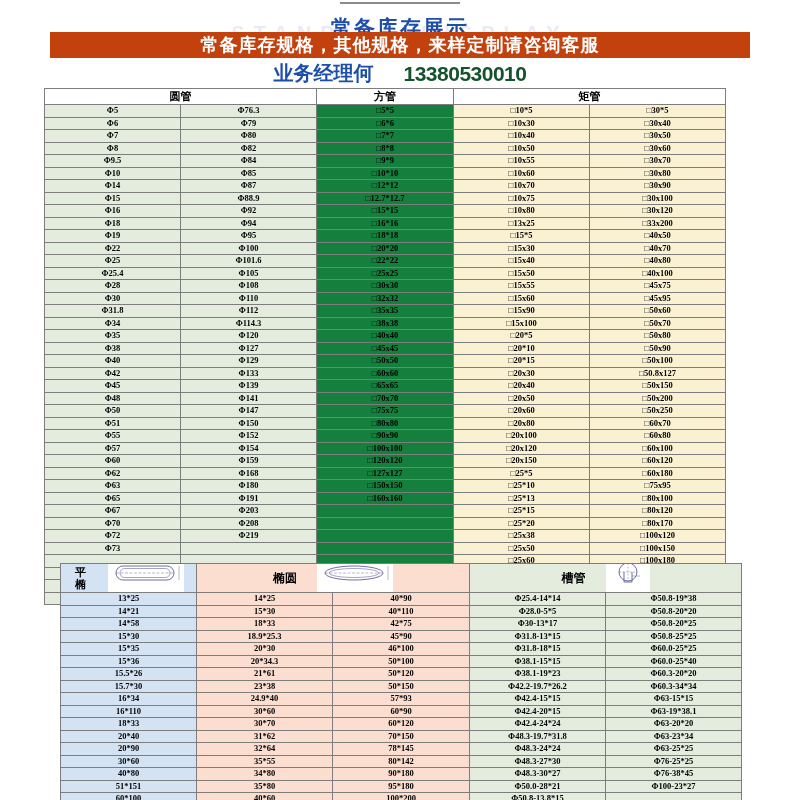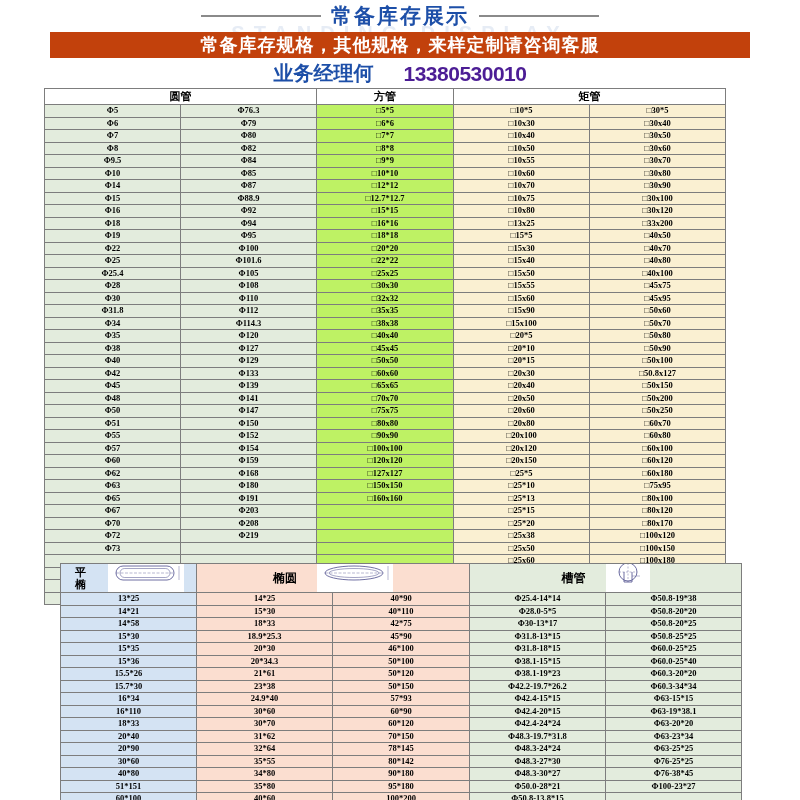--- a/index.html
+++ b/index.html
@@ -8,21 +8,21 @@
     background:#ffffff;
     font-family:"Liberation Serif","DejaVu Serif",serif;
     overflow:hidden;
   }
   .page{position:relative;width:800px;height:800px;}
 
   
   .hdr{position:relative;height:88px;}
   .title-row{
     position:absolute;top:2px;left:0;width:800px;
-    display:flex;align-items:center;justify-content:center;gap:10px;
+    display:flex;align-items:center;justify-content:center;gap:10px;flex-direction:column;
   }
   .title-rule{height:2px;background:#8a8a8a;width:120px;}
   .title-cn{
     font-family:"Liberation Sans","DejaVu Sans",sans-serif;
     font-weight:bold;font-size:21px;color:#1d4fa8;
     letter-spacing:2px;white-space:nowrap;
   }
   .ghost{
     position:absolute;top:22px;left:0;width:800px;text-align:center;
     font-family:"Liberation Sans",sans-serif;font-weight:bold;font-size:20px;
@@ -35,41 +35,41 @@
   }
   .redbar span{
     color:#ffffff;font-weight:bold;font-size:18px;letter-spacing:1px;
     font-family:"Liberation Serif",serif;white-space:nowrap;
   }
   .contact{
     position:absolute;top:60px;left:0;width:800px;
     display:flex;align-items:center;justify-content:center;gap:30px;
   }
   .mgr{color:#1d4fa8;font-weight:bold;font-size:20px;font-family:"Liberation Serif",serif;}
-  .phone{color:#4c1d95;font-weight:bold;font-size:21px;font-family:"Liberation Sans",sans-serif;letter-spacing:-0.5px;}
+  .phone{color:#14532d;font-weight:bold;font-size:21px;font-family:"Liberation Sans",sans-serif;letter-spacing:-0.5px;}
 
   
   .t1{
     position:absolute;left:44px;top:88px;width:681px;
     border-collapse:collapse;table-layout:fixed;
     border:1px solid #555;
   }
   .t1 td,.t1 th{
     border:1px solid #7d7d7d;
     font-family:"Liberation Serif","DejaVu Serif",serif;
     font-weight:bold;font-size:8.5px;color:#000;
     text-align:center;height:11.5px;line-height:11.5px;padding:0;
     overflow:hidden;white-space:nowrap;
   }
   .t1 th{
     font-size:11px;height:15px;line-height:15px;
     background:#ffffff;font-family:"Liberation Serif",serif;
   }
   .c-round{background:#e3ecdd;}
-  .c-sq{background:#bef264;}
+  .c-sq{background:#15803d;}
   .c-rect{background:#faf0d2;}
 
   
   .w1{width:136px;}
   .w2{width:136px;}
   .w3{width:137px;}
   .w4{width:136px;}
   .w5{width:136px;}
 
   

